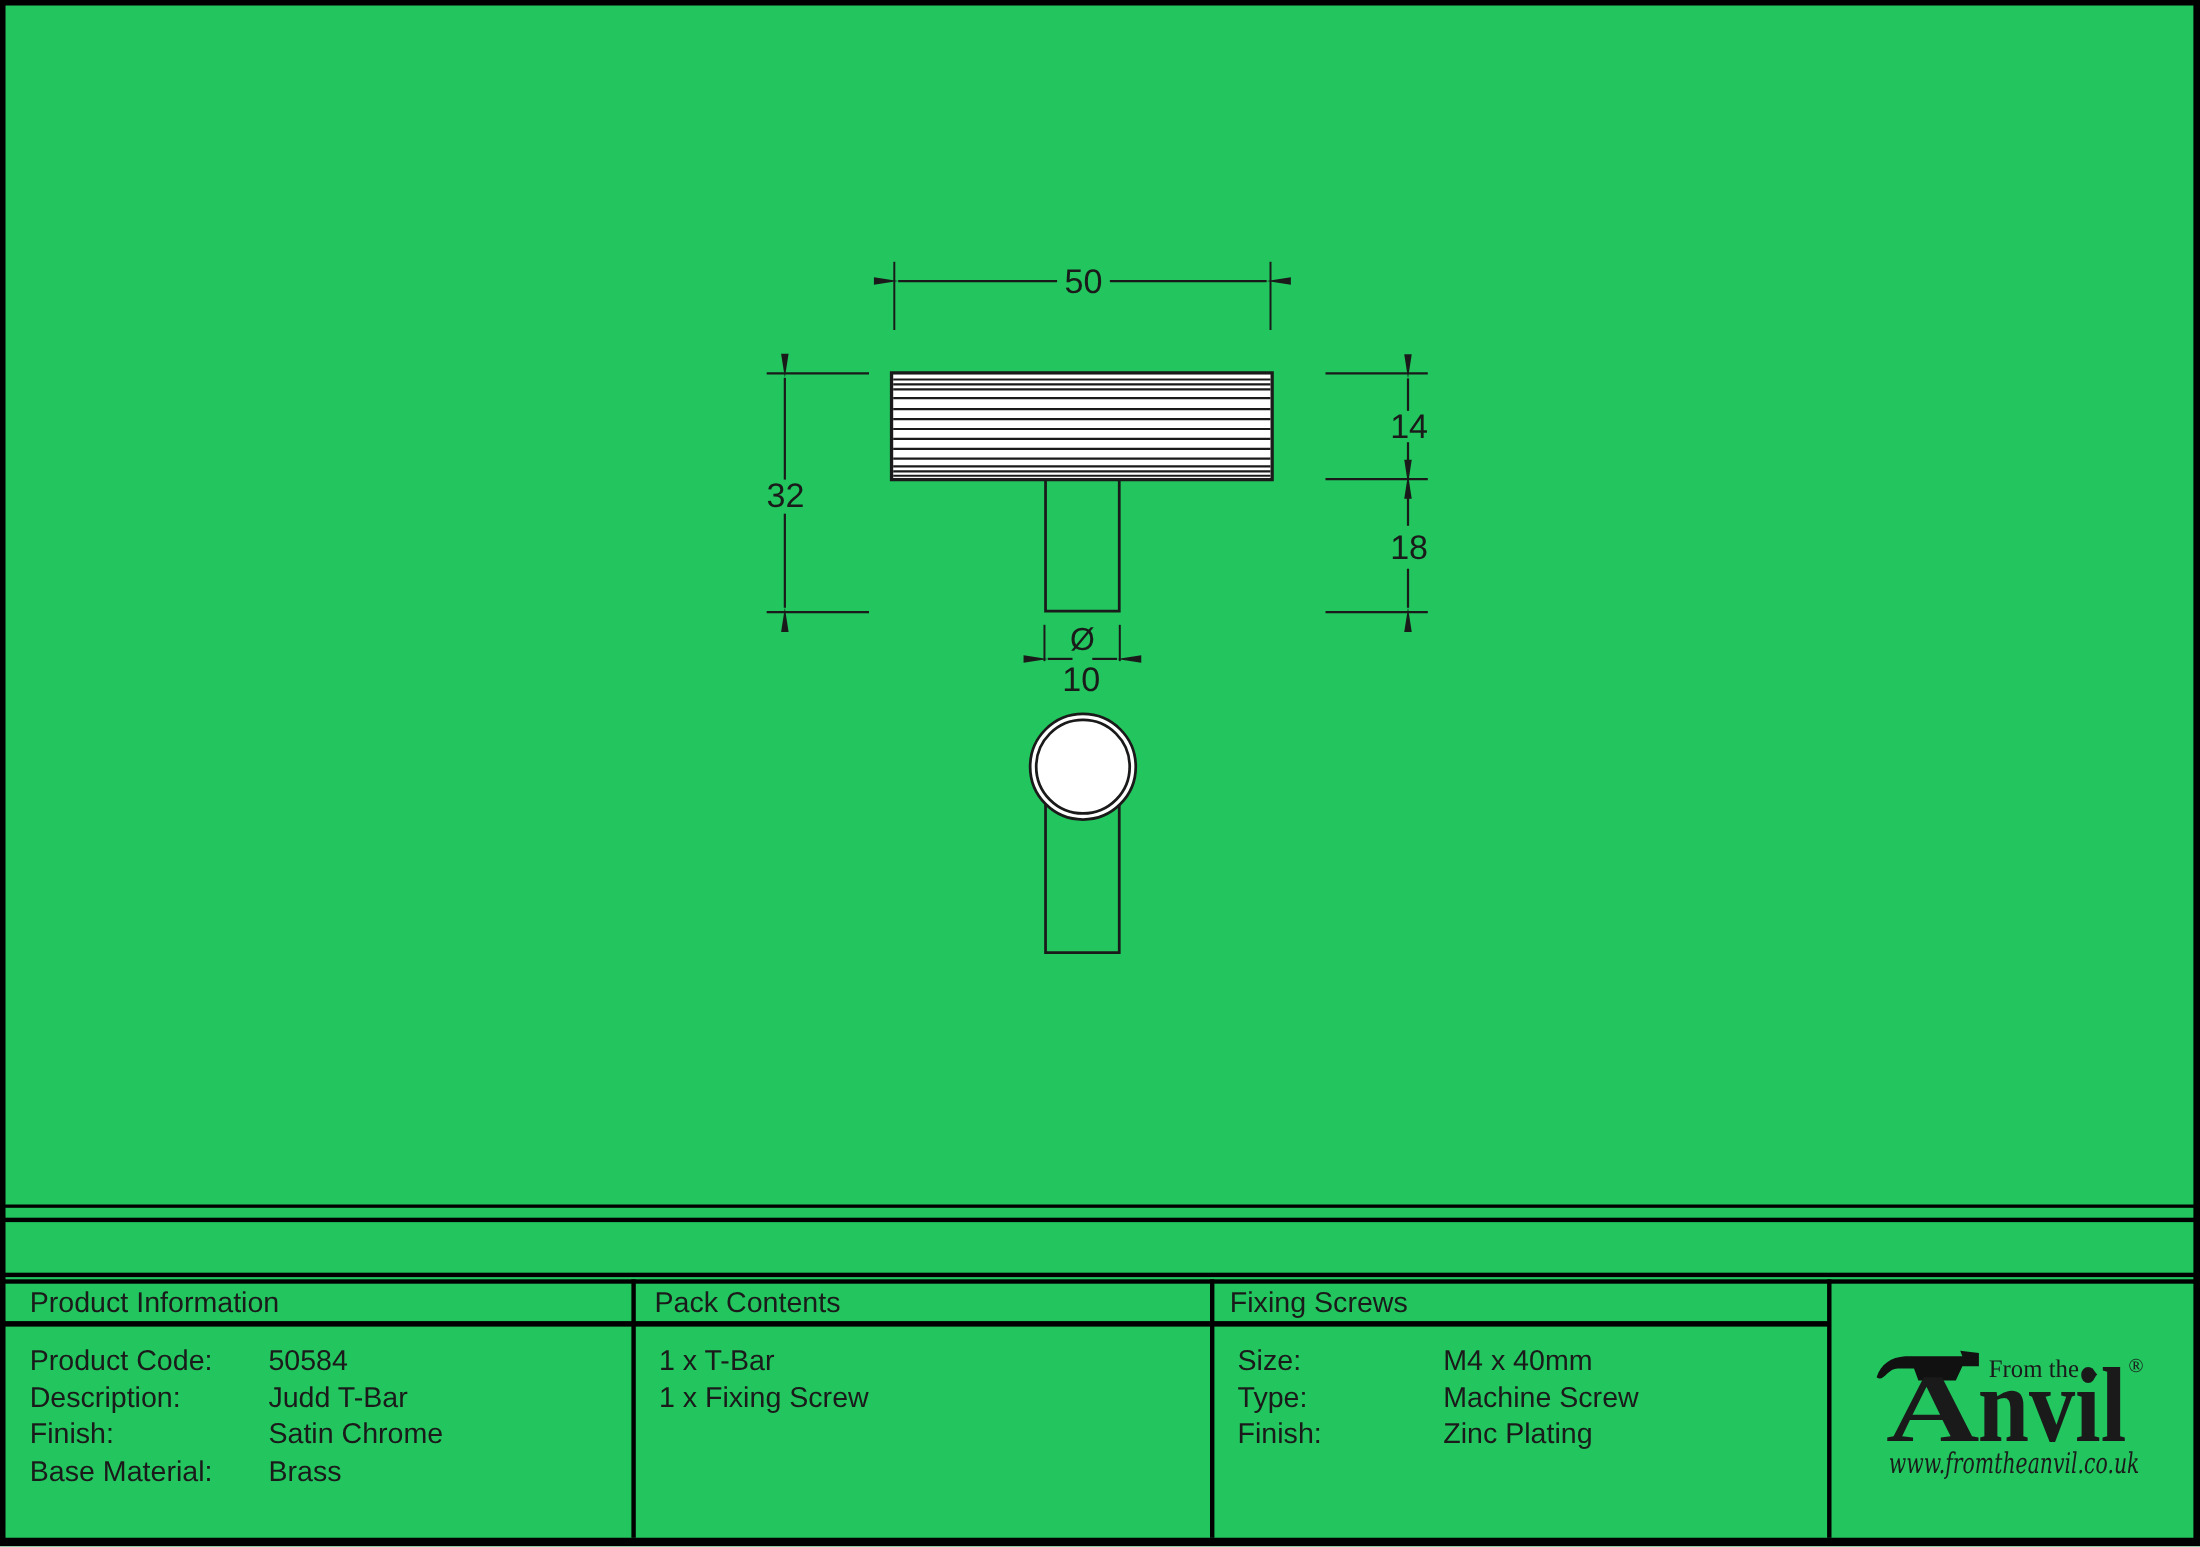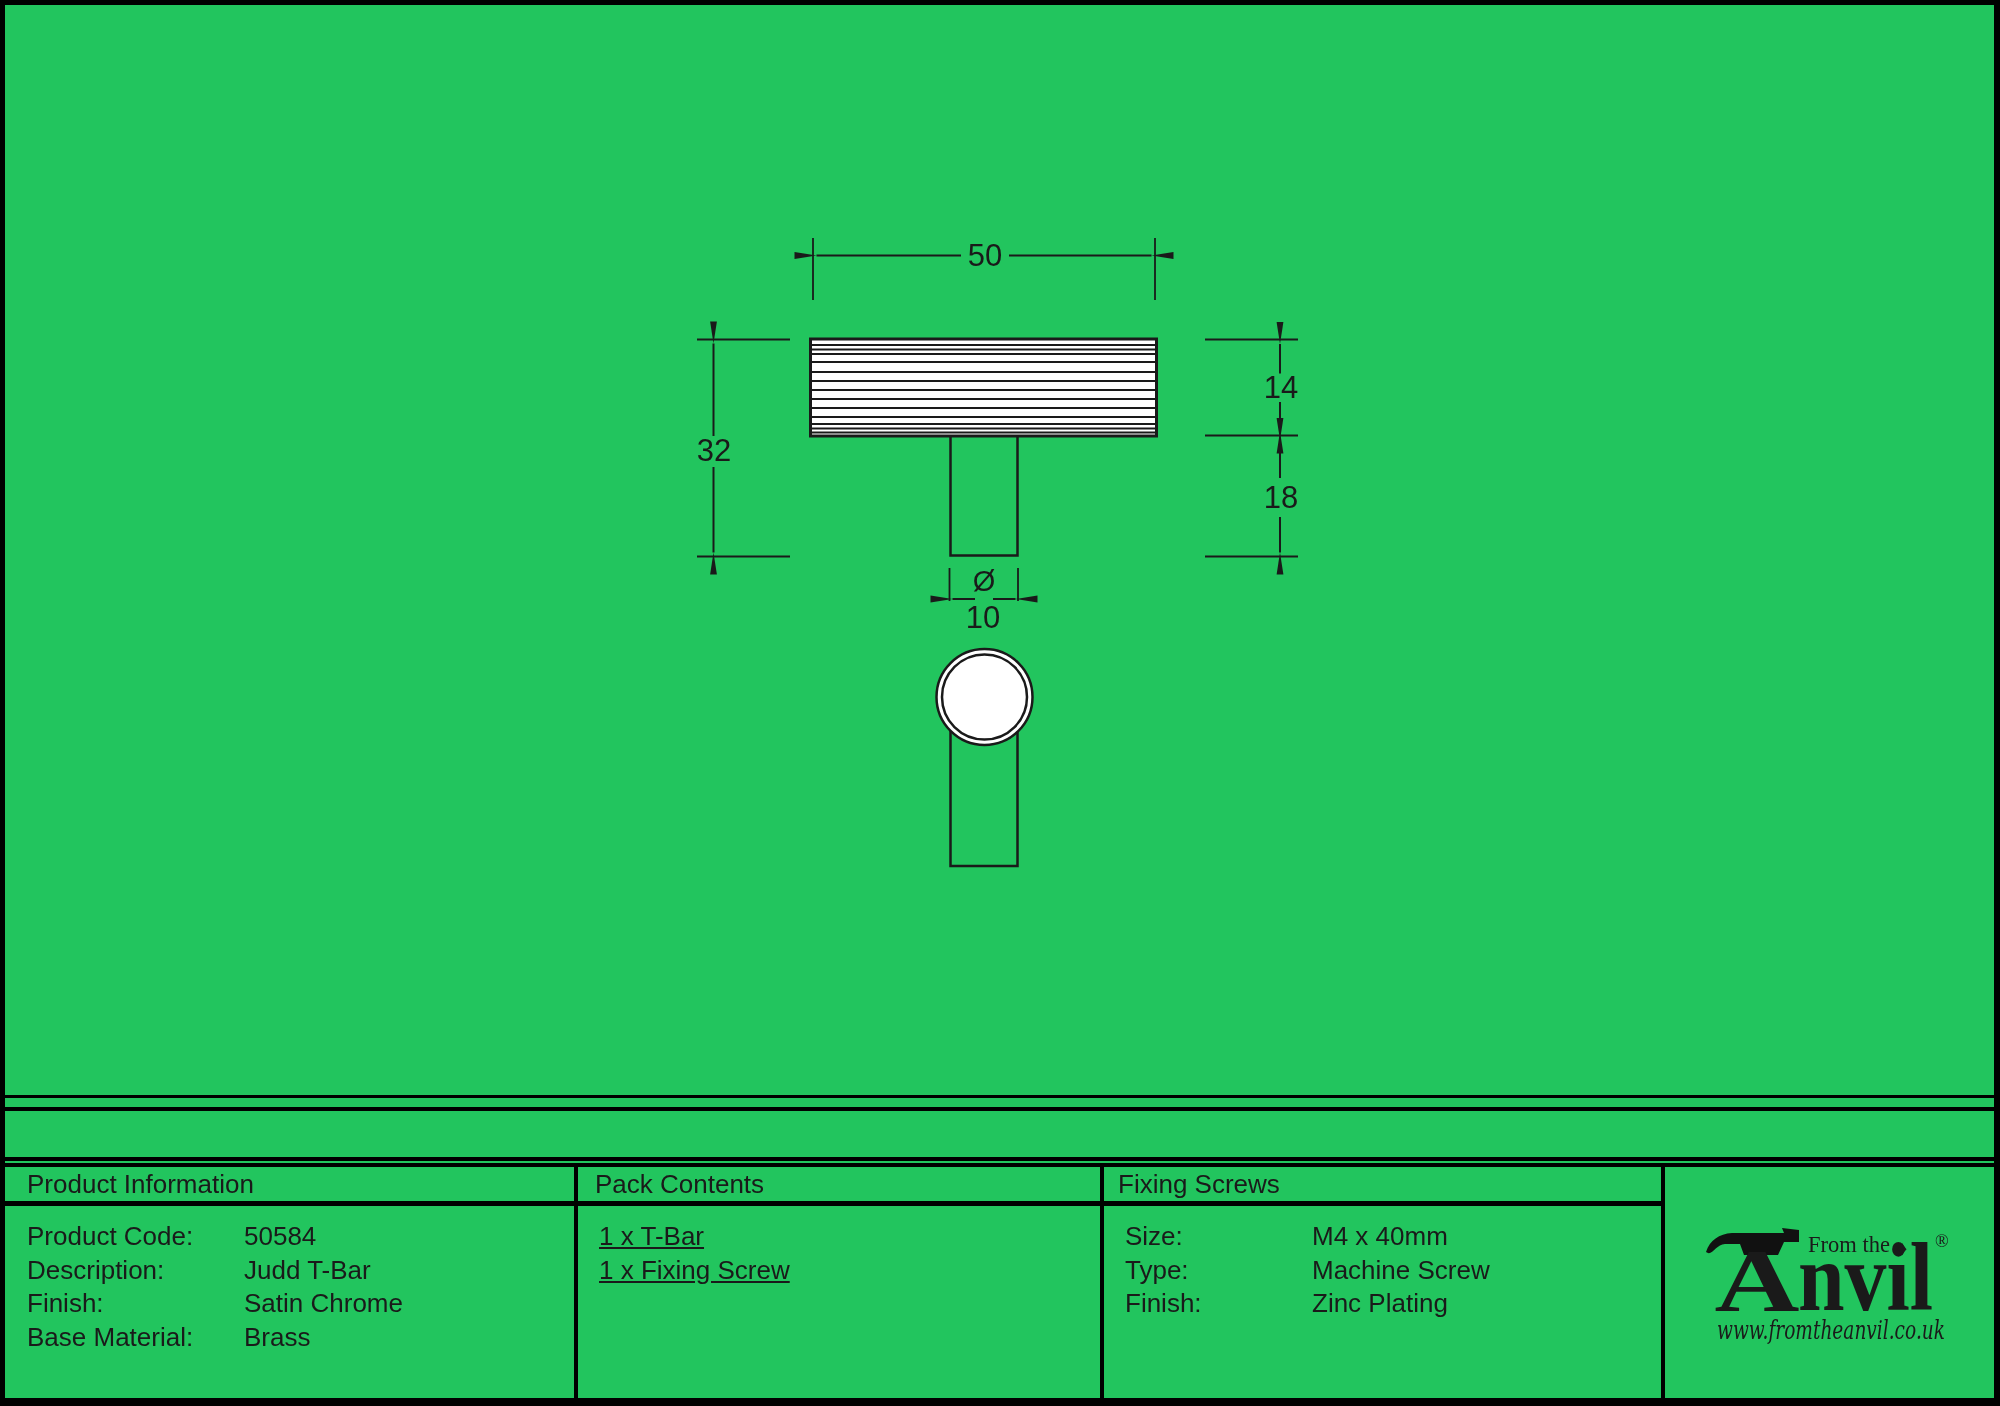--- a/index.html
+++ b/index.html
@@ -23,21 +23,21 @@
   #vr-1{left:574px;}
   #vr-2{left:1100px;}
   #vr-3{left:1661px;}
 
   .note-text{position:absolute;left:26px;top:1112px;height:45px;line-height:45px;font-size:26px;white-space:nowrap;}
   .th{position:absolute;top:1167px;height:34px;line-height:34px;font-size:26px;white-space:nowrap;}
   #th-product{left:27px;} #th-pack{left:595px;} #th-fixing{left:1118px;}
   .cell-text{position:absolute;height:34px;line-height:34px;font-size:26px;white-space:nowrap;}
   .row-1{top:1219px;} .row-2{top:1253px;} .row-3{top:1286px;} .row-4{top:1320px;}
   .c1-label{left:27px;} .c1-value{left:200px;margin-left:44px;}
-  .c2-text{left:599px;text-decoration:underline;}
+  .c2-text{left:599px;}
   .c3-label{left:1125px;} .c3-value{left:1312px;}
 
   .logo-svg{position:absolute;left:1665px;top:1167px;}
   .logo-serif{font-family:"Liberation Serif",serif;}
   .logo-script{font-family:"DejaVu Serif",serif;font-style:italic;}
 </style>
 </head>
 <body>
 
 <div class="sheet">

